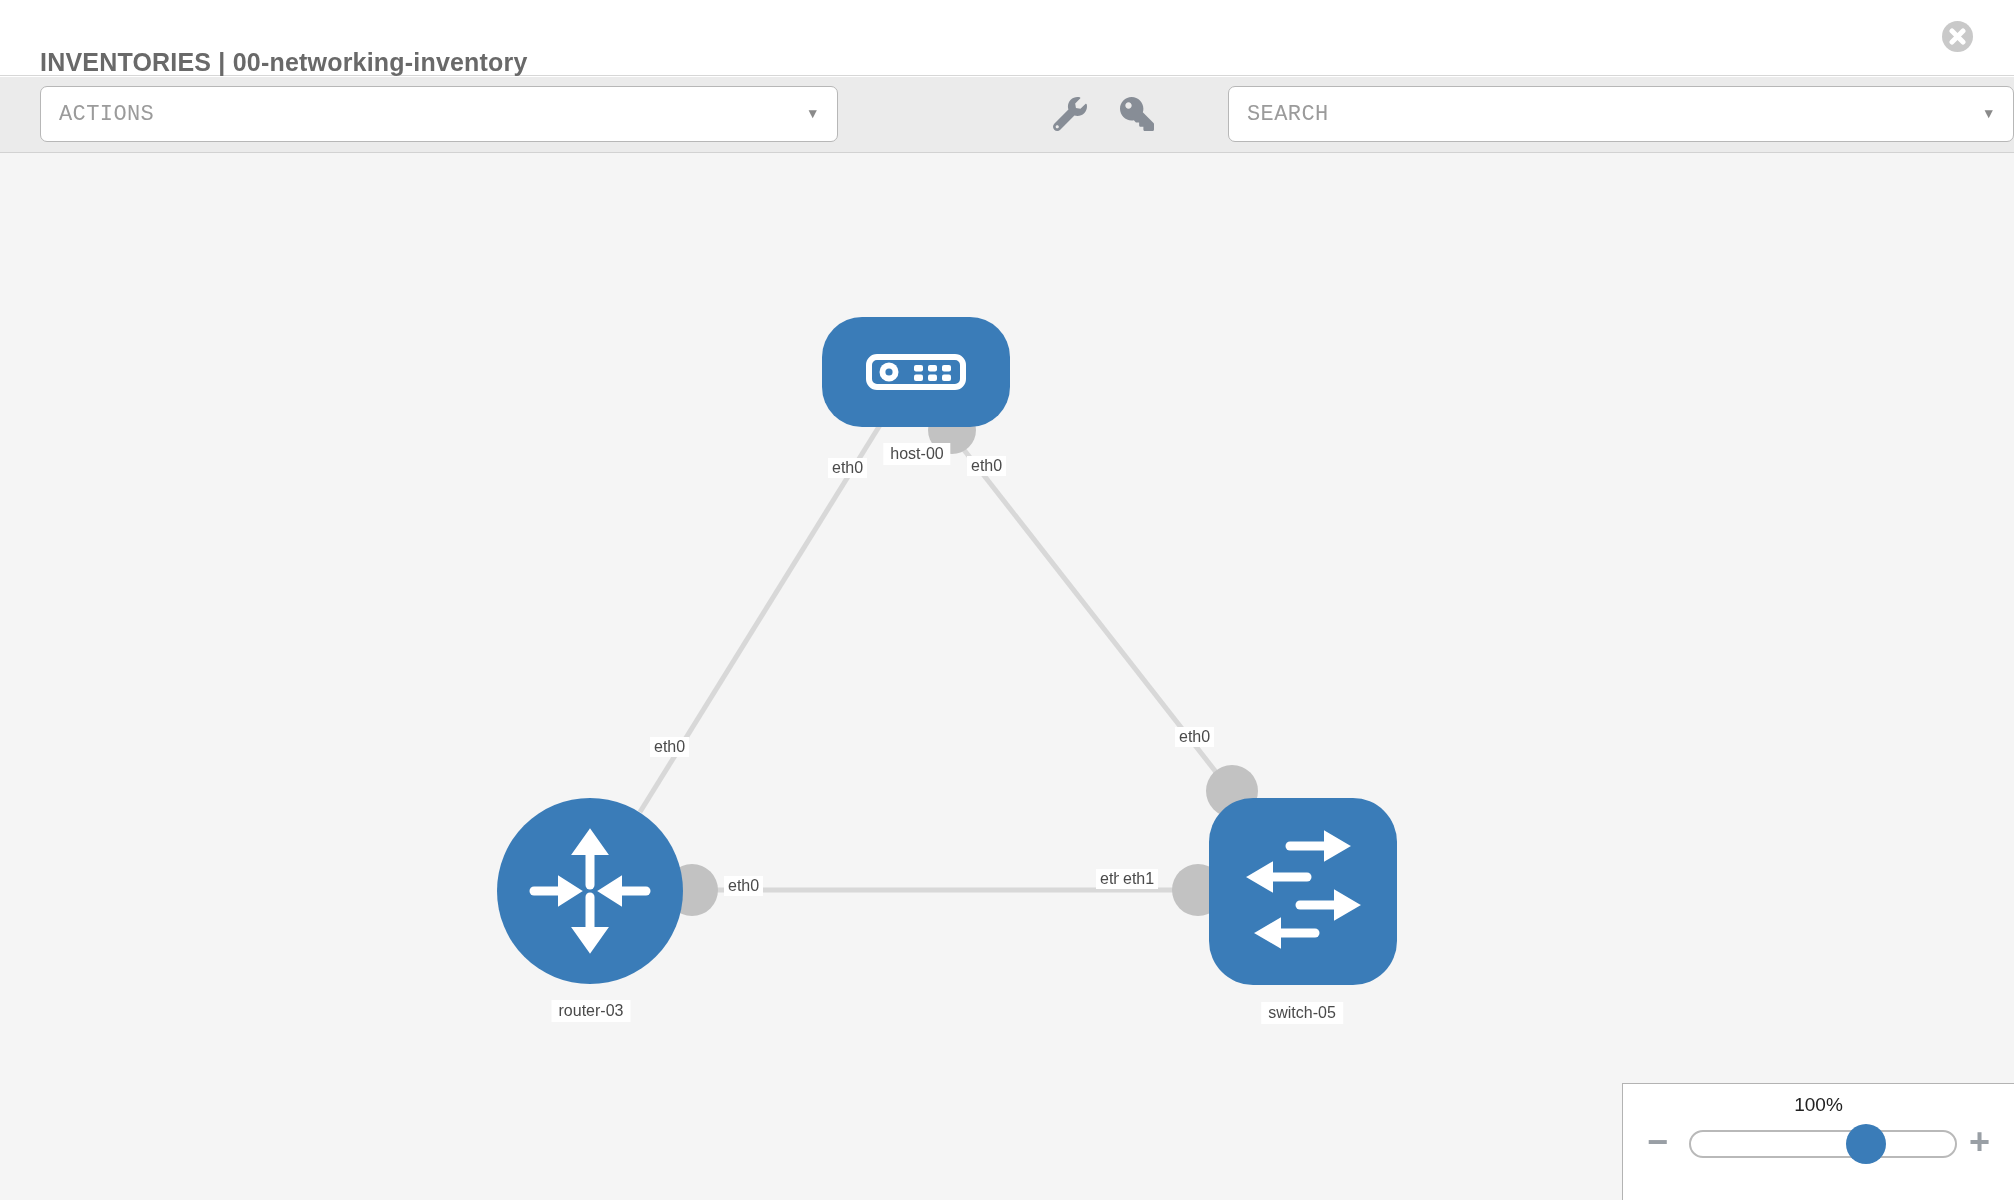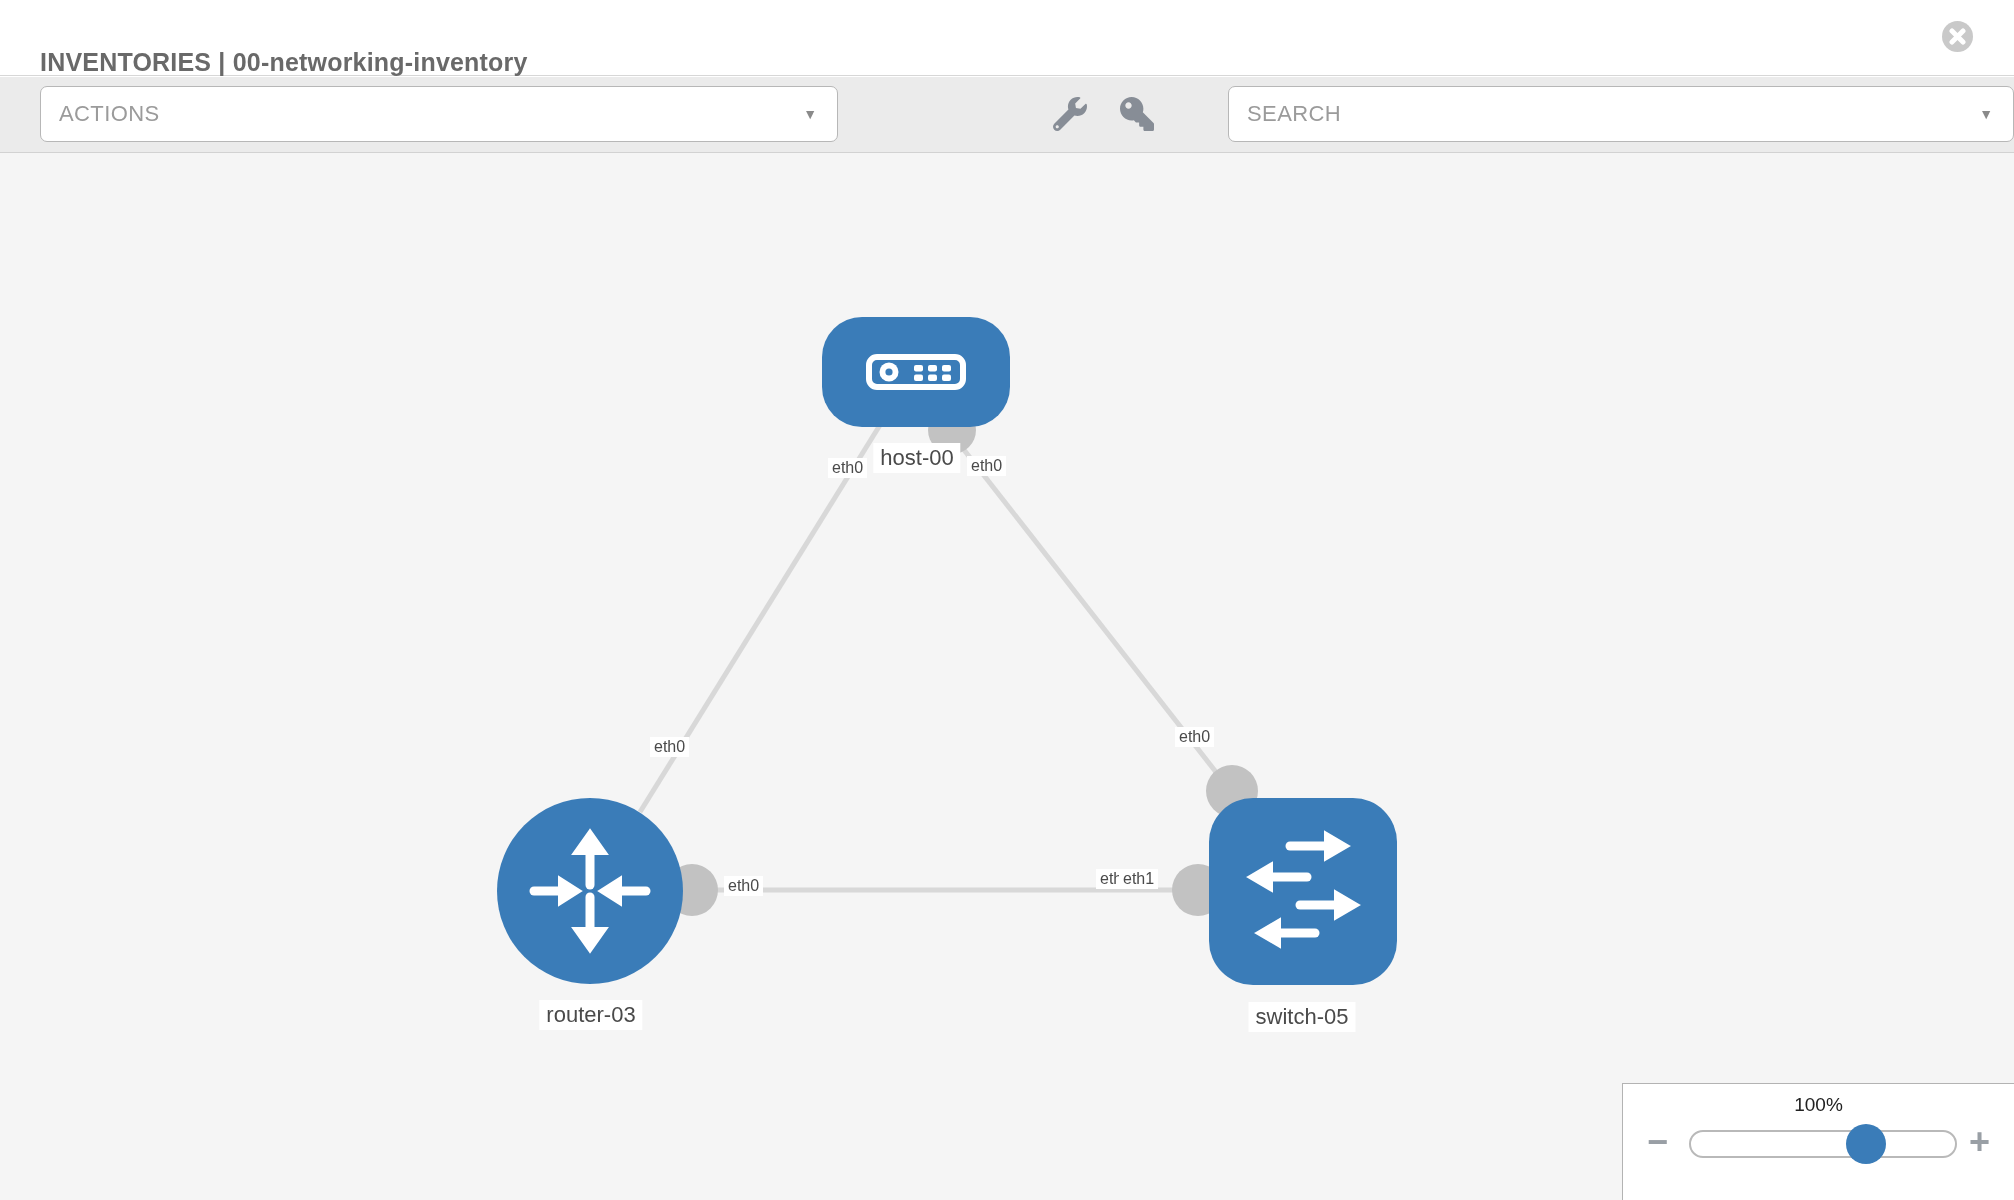--- a/index.html
+++ b/index.html
@@ -7,34 +7,34 @@
   body { font-family:"Liberation Sans", sans-serif; background:#fff; }
   #root { position:relative; width:2014px; height:1200px; overflow:hidden; background:#fff; }
 
   
   .header { position:absolute; left:0; top:0; width:2014px; height:76px; background:#ffffff; border-bottom:1px solid #d7d7d7; }
   .page-title { position:absolute; left:40px; top:50%; transform:translateY(-50%); font-size:25px; font-weight:bold; color:#696969; letter-spacing:0.2px;margin-top:24px; }
   .close-btn { position:absolute; left:1942px; top:21px; width:31px; height:31px; border-radius:50%; background:#c9c9c9; cursor:pointer; display:flex; align-items:center; justify-content:center; }
 
   
   .toolbar { position:absolute; left:0; top:77px; width:2014px; height:76px; background:#ebebeb; border-bottom:1px solid #d2d2d2; }
-  .select-box { position:absolute; top:9px; height:56px; background:#ffffff; border:1px solid #b7b7b7; border-radius:7px; cursor:pointer; }
+  .select-box { position:absolute; top:9px; height:56px; background:#ffffff; border:1px solid #b7b7b7; border-radius:7px; cursor:pointer;font-family:Liberation Mono, monospace; }
   .select-box .sel-label { position:absolute; left:18px; top:50%; transform:translateY(-50%); font-size:22px; color:#9b9b9b; letter-spacing:0.4px; }
   .caret { position:absolute; right:20px; top:50%; transform:translateY(-50%); font-size:14px; color:#8a8a8a; }
   .tool-btn { position:absolute; top:9px; width:56px; height:56px; display:flex; align-items:center; justify-content:center; cursor:pointer; background:transparent; border:none; }
 
   
   .canvas { position:absolute; left:0; top:153px; width:2014px; height:1047px; background:#f5f5f5; overflow:hidden; }
   .links-svg { position:absolute; left:0; top:0; z-index:1; }
   .node { position:absolute; z-index:2; background:#3a7cb8; display:flex; align-items:center; justify-content:center; cursor:pointer; }
   .node-host   { left:822px;  top:164px; width:188px; height:110px; border-radius:40px; }
   .node-router { left:497px;  top:645px; width:186px; height:186px; border-radius:50%; }
   .node-switch { left:1209px; top:645px; width:188px; height:187px; border-radius:44px; }
   .lbl { position:absolute; z-index:3; background:#ffffff; color:#4a4a4a; white-space:nowrap; }
-  .node-name { font-size:22px; padding:2px 7px; transform:translateX(-50%); }
+  .node-name { font-size:16px; padding:2px 7px; transform:translateX(-50%); }
   .iface { font-size:16px; padding:1px 4px; }
 
   
   .zoom-panel { position:absolute; left:1622px; top:1083px; width:392px; height:117px; background:#ffffff; border-top:1px solid #b3b3b3; border-left:1px solid #b3b3b3; z-index:5; }
   .zoom-level { position:absolute; left:0; top:10px; width:100%; text-align:center; font-size:19px; color:#222222; }
   .zoom-minus, .zoom-plus { position:absolute; top:40px; font-size:36px; font-weight:bold; color:#999fa5; cursor:pointer; line-height:36px; background:none; border:none; font-family:"Liberation Sans", sans-serif; }
   .zoom-minus { left:24px; }
   .zoom-plus  { left:346px; }
   .zoom-track { position:absolute; left:66px; top:46px; width:268px; height:28px; background:#ffffff; border:2px solid #b9b9b9; border-radius:15px; cursor:pointer; }
   .zoom-handle { position:absolute; left:155px; top:-8px; width:40px; height:40px; border-radius:50%; background:#3a7cb8; cursor:grab; }

